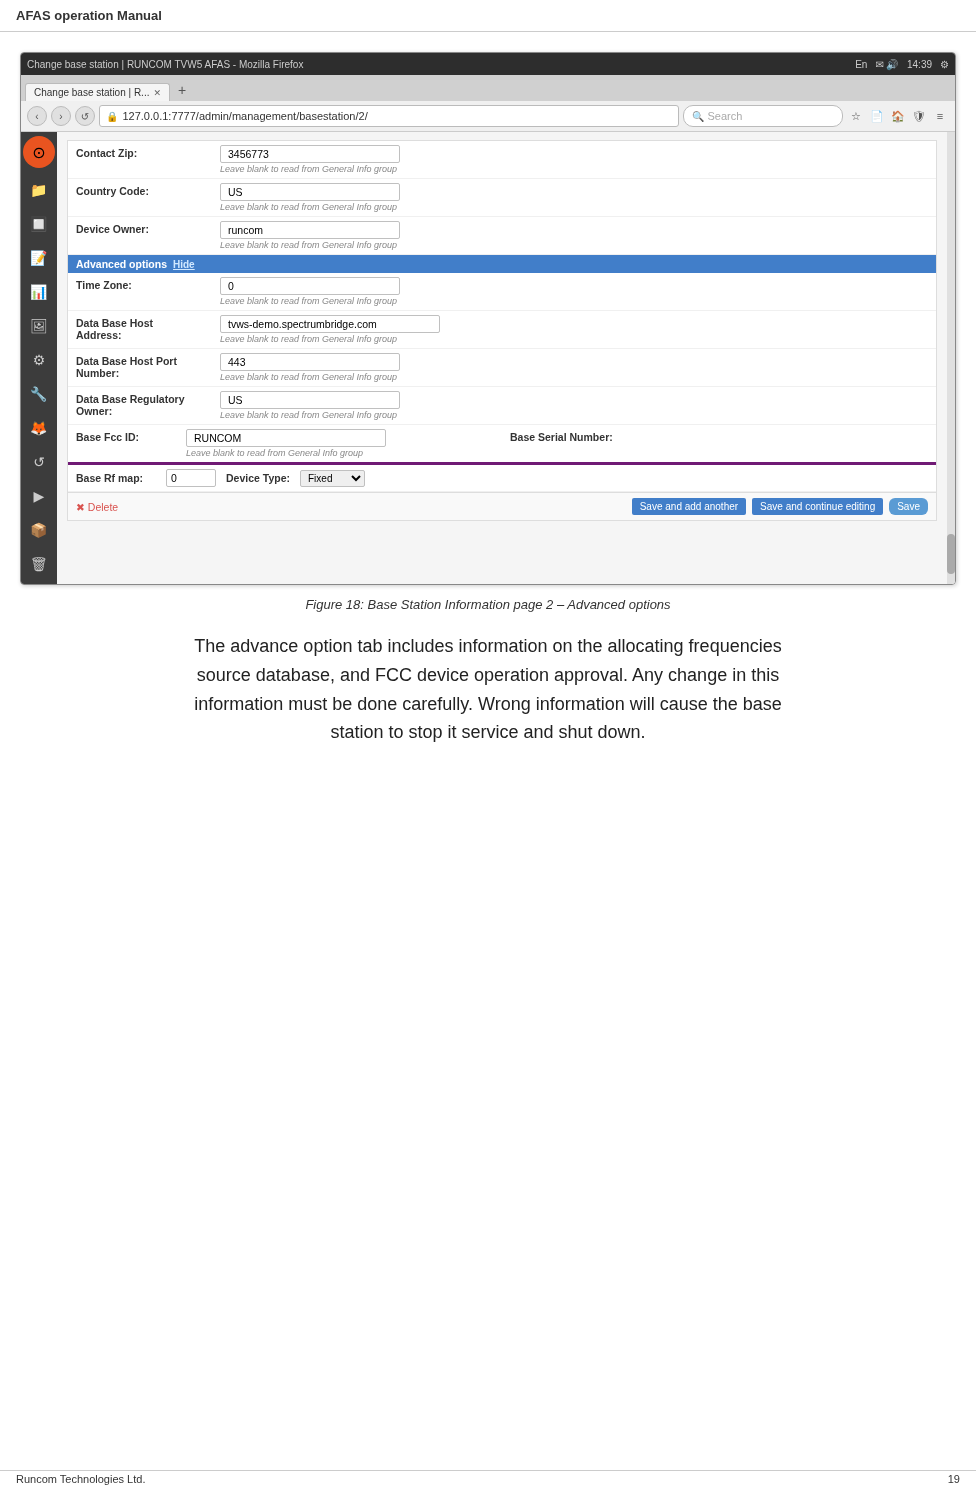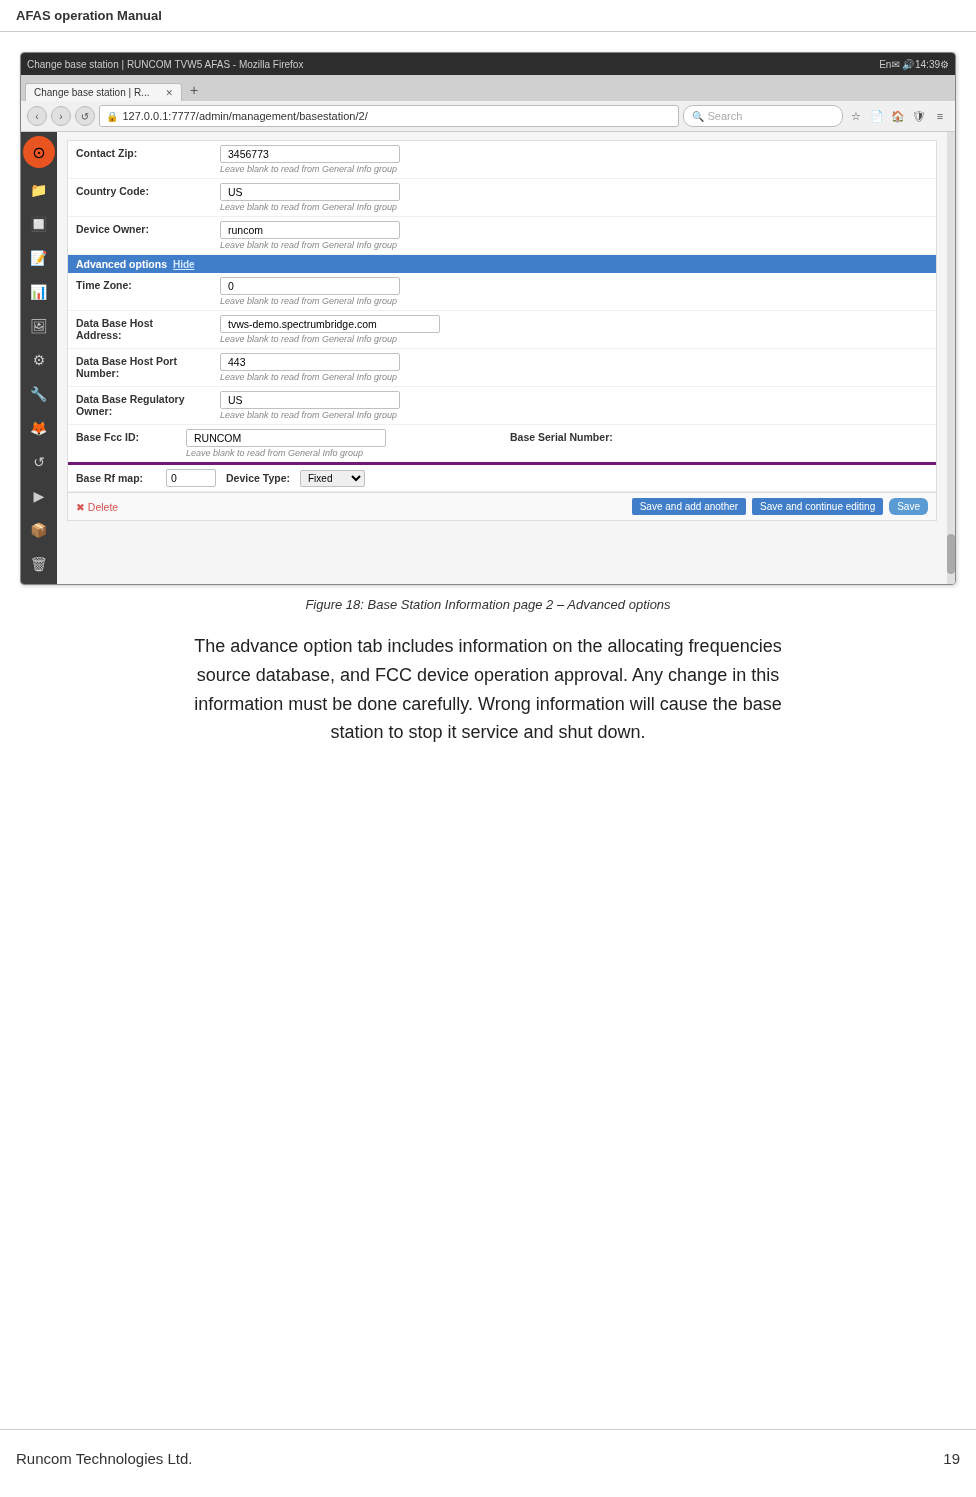--- a/index.html
+++ b/index.html
@@ -47,42 +47,42 @@
       justify-content: space-between;
     }
     .os-topbar-left {
       display: flex;
       align-items: center;
       gap: 6px;
     }
     .os-topbar-right {
       display: flex;
       align-items: center;
-      gap: 0;
+      gap: 8px;
       color: #ccc;
       font-size: 10px;
     }
     .browser-tabs {
       display: flex;
       align-items: flex-end;
       padding: 4px 4px 0 4px;
       background: #d0d0d0;
       gap: 2px;
     }
     .browser-tab {
       background: #e8e8e8;
       border: 1px solid #bbb;
       border-bottom: none;
       border-radius: 3px 3px 0 0;
       padding: 3px 8px;
       font-size: 10px;
       color: #333;
       display: flex;
       align-items: center;
-      gap: 16px;
+      gap: 4px;
       min-width: 120px;
     }
     .browser-tab.active {
       background: #f5f5f5;
       z-index: 1;
     }
     .tab-close {
       font-size: 9px;
       color: #666;
       cursor: pointer;
@@ -366,26 +366,26 @@
       text-align: center;
       padding: 0 20px;
     }
 
     
     .doc-footer {
       position: absolute;
       bottom: 10px;
       left: 0;
       right: 0;
-      padding: 20px 16px;
+      padding: 2px 16px;
       border-top: 1px solid #ccc;
       display: flex;
       justify-content: space-between;
       align-items: center;
-      font-size: 15px;
+      font-size: 11px;
       color: #333;
     }
 
     .scrollbar {
       width: 8px;
       background: #e0e0e0;
       position: relative;
     }
     .scrollbar-thumb {
       width: 8px;

